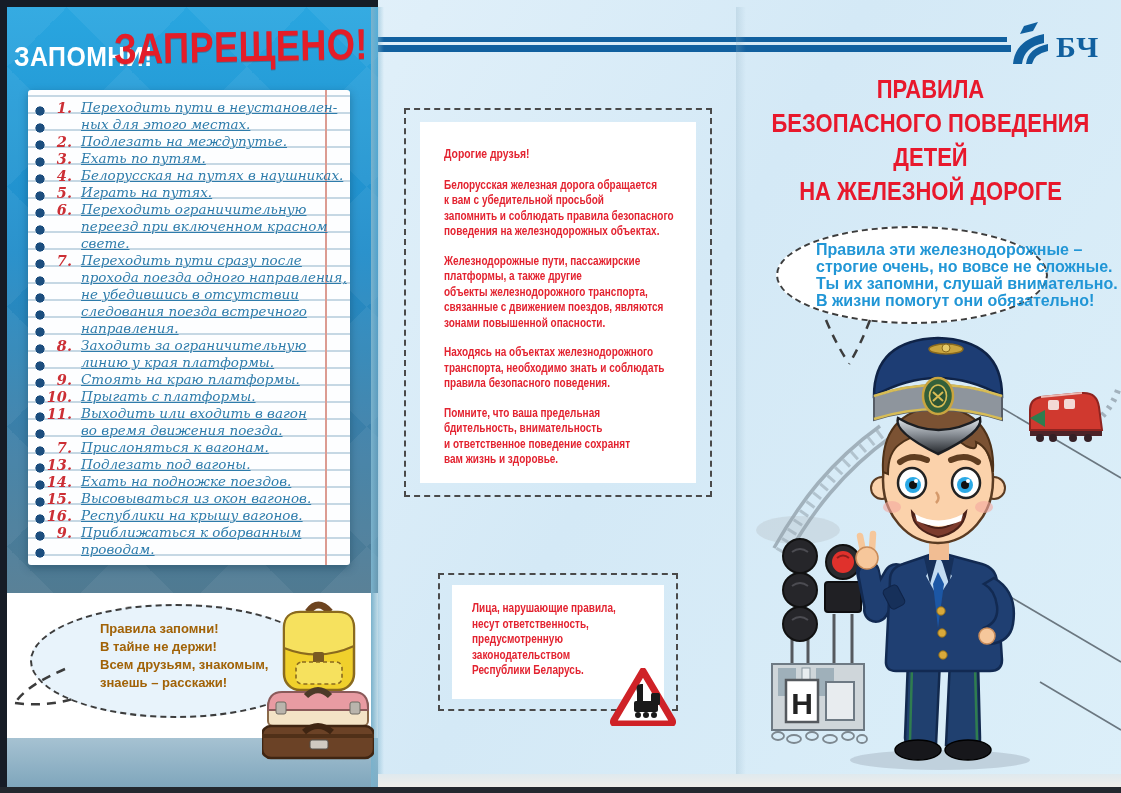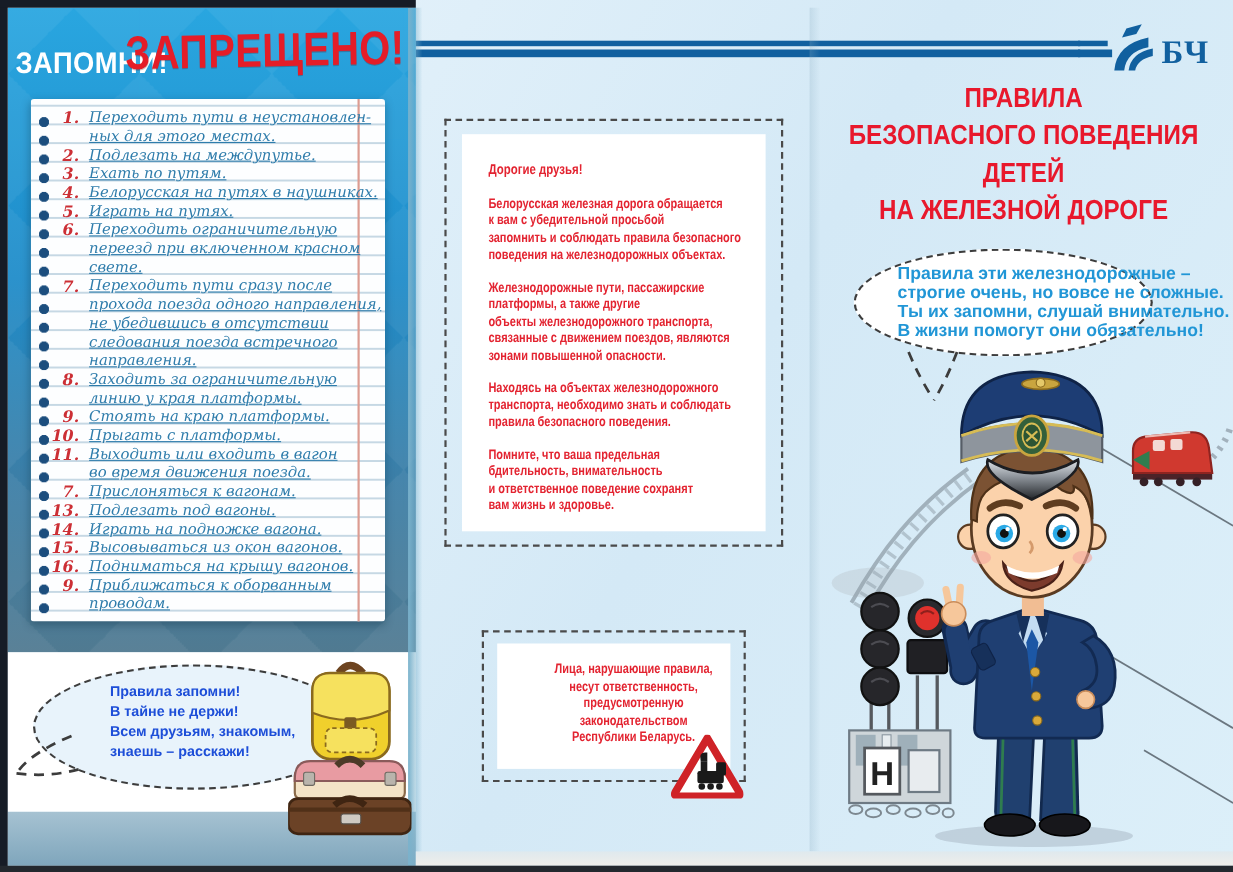--- a/index.html
+++ b/index.html
@@ -44,35 +44,35 @@
      font-family:"DejaVu Serif",serif;font-style:italic;font-weight:bold;
      color:#cc2f35;font-size:14.5px;line-height:17px;}
   .rule-text{white-space:pre-line;font-family:"DejaVu Serif",serif;font-style:italic;
      color:#2e7cab;font-size:13.5px;line-height:17px;text-decoration:underline;}
   .left-white{position:absolute;left:7px;top:593px;width:371px;height:145px;background:#ffffff;}
   .left-band{position:absolute;left:7px;top:738px;width:371px;height:49px;
      background:linear-gradient(#a6c2d2,#7fa6bc);}
   .bubble-left{position:absolute;left:23px;top:11px;width:292px;height:114px;border-radius:50%;
      border:2.5px dashed #3c3c3c;background:#e8f3fb;box-sizing:border-box;}
   .bubble-left-text{position:absolute;left:93px;top:27px;white-space:pre-line;
-     color:#1d4ed8;font-weight:bold;font-size:13px;line-height:18px;}
+     color:#a16207;font-weight:bold;font-size:13px;line-height:18px;}
   .tail-left{position:absolute;left:0px;top:58px;}
 
   
   .mid-box1{position:absolute;left:404px;top:108px;width:308px;height:389px;
      border:2px dashed #4a4a4a;box-sizing:border-box;}
   .mid-box1-white{position:absolute;left:14px;top:12px;right:14px;bottom:12px;background:#fff;}
   .mid-box1-content{position:absolute;left:24px;top:24px;width:340px;
      transform:scaleX(.8);transform-origin:0 0;}
   .mid-heading{color:#e32330;font-weight:bold;font-size:13px;line-height:15.5px;margin-bottom:16px;}
   .mid-para{white-space:pre-line;color:#e32330;font-weight:bold;font-size:12.5px;
      line-height:15.5px;margin-bottom:14px;}
   .mid-box2{position:absolute;left:438px;top:573px;width:240px;height:138px;
      border:2px dashed #4a4a4a;box-sizing:border-box;}
-  .mid-box2-white{position:absolute;left:12px;top:10px;right:12px;bottom:10px;background:#fff;text-align:center;}
+  .mid-box2-white{position:absolute;left:12px;top:10px;right:12px;bottom:10px;background:#fff;}
   .law-text{position:absolute;left:20px;top:16px;width:260px;white-space:pre-line;
      color:#e32330;font-weight:bold;font-size:12.5px;line-height:15.5px;
      transform:scaleX(.8);transform-origin:0 0;}
   .sign-svg{position:absolute;left:610px;top:668px;z-index:3;}
 
   
   .stripe1{position:absolute;left:378px;top:37px;width:604px;height:5px;background:#11609f;}
   .stripe2{position:absolute;left:378px;top:45px;width:604px;height:7px;background:#11609f;}
   .logo-svg{position:absolute;left:980px;top:16px;}
   .title-right{position:absolute;left:740px;top:72px;width:381px;text-align:center;
@@ -153,29 +153,29 @@
           <div class="rule-row">
             <span class="rule-num">7.</span>
             <div class="rule-text">Прислоняться к вагонам.</div>
           </div>
           <div class="rule-row">
             <span class="rule-num">13.</span>
             <div class="rule-text">Подлезать под вагоны.</div>
           </div>
           <div class="rule-row">
             <span class="rule-num">14.</span>
-            <div class="rule-text">Играть на подножке вагона.</div>
+            <div class="rule-text">Ехать на подножке поездов.</div>
           </div>
           <div class="rule-row">
             <span class="rule-num">15.</span>
             <div class="rule-text">Высовываться из окон вагонов.</div>
           </div>
           <div class="rule-row">
             <span class="rule-num">16.</span>
-            <div class="rule-text">Подниматься на крышу вагонов.</div>
+            <div class="rule-text">Республики на крышу вагонов.</div>
           </div>
           <div class="rule-row">
             <span class="rule-num">9.</span>
             <div class="rule-text">Приближаться к оборванным
 проводам.</div>
           </div>
         </div>
     </div>
   </section>
 

